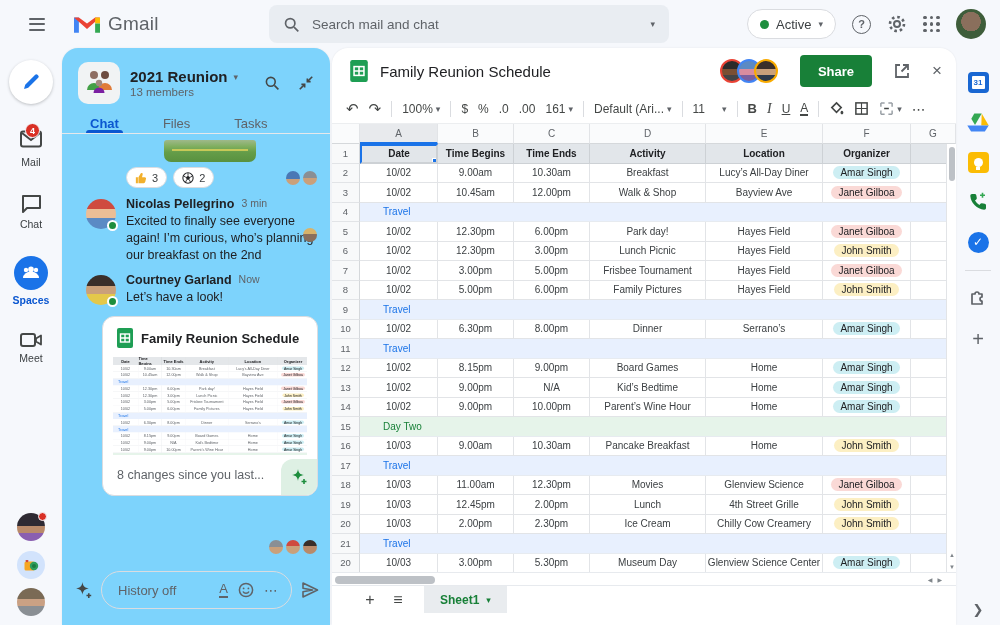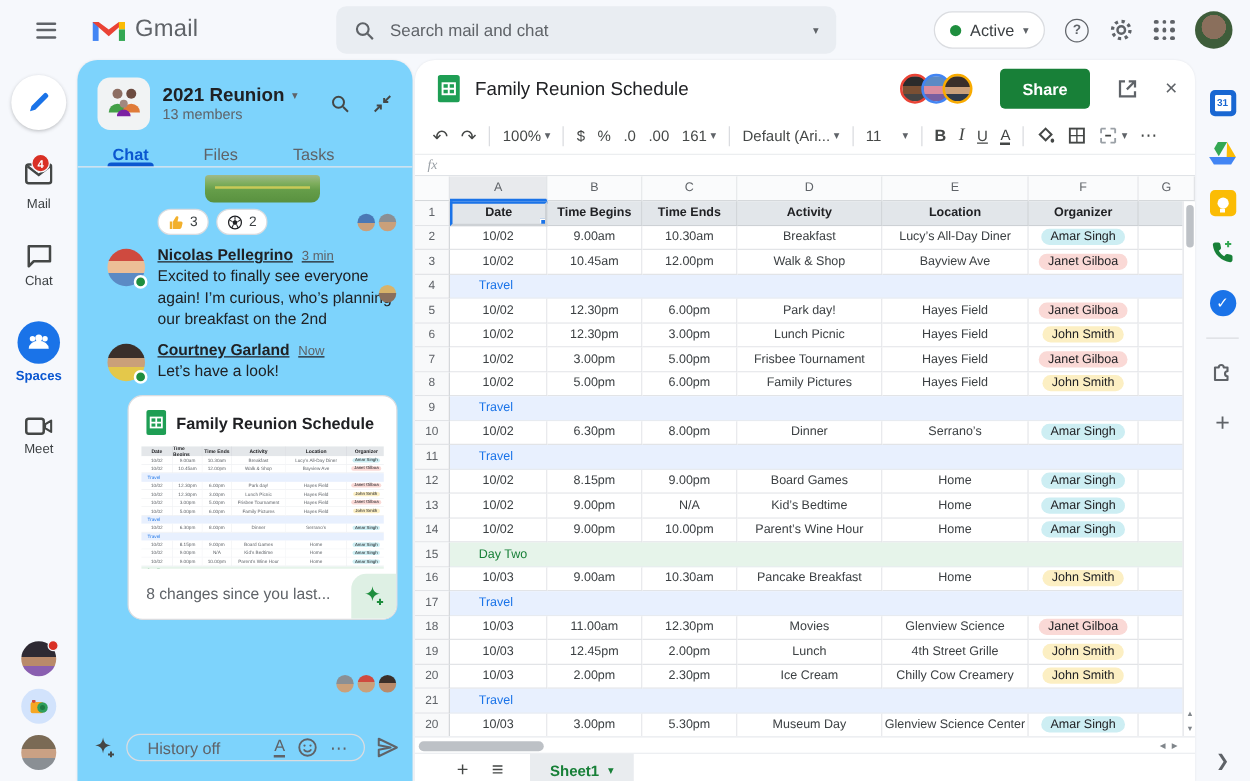--- a/index.html
+++ b/index.html
@@ -54,37 +54,37 @@
   .photo-frag { margin:6px 0 0 102px; width:92px; height:22px; border-radius:3px 3px 7px 7px;
     background:linear-gradient(180deg,#9fb98a 0%,#7fae5e 30%,#659d49 55%,#59913f 100%); position:relative; overflow:hidden; }
   .photo-frag::after { content:""; position:absolute; left:8px; top:9px; width:76px; height:2px; background:rgba(230,214,90,.75); }
   .react-row { display:flex; gap:6px; margin:5px 0 0 64px; }
   .react-pill { height:21px; border:1px solid #dadce0; border-radius:11px; display:flex; align-items:center; gap:5px; padding:0 8px; background:#fff; cursor:pointer; }
   .react-pill .cnt { font-size:11px; color:#3c4043; }
   .msg { display:flex; gap:10px; padding:0 14px 0 24px; margin-top:9px; }
   .msg-avatar { width:30px; height:30px; border-radius:50%; position:relative; flex:none; margin-top:2px; }
   .presence { position:absolute; right:-2px; bottom:-2px; width:11px; height:11px; border-radius:50%; background:#1e8e3e; border:2px solid #fff; }
   .msg-content { flex:1; min-width:0; }
-  .msg-nameline { display:flex; align-items:flex-end; gap:7px;text-decoration:underline; }
+  .msg-nameline { display:flex; align-items:flex-start; gap:7px; }
   .msg-name { font-size:12.5px; font-weight:bold; color:#202124; }
   .msg-time { font-size:10.5px; color:#5f6368; }
   .msg-text { font-size:12.5px; line-height:17px; color:#202124; margin-top:2px; width:196px; }
   .msg-text + .msg-text { margin-top:8px; }
   .readrow { position:absolute; display:flex; gap:3px; }
   .mini-av { width:14px; height:14px; border-radius:50%; }
   .sheet-card { margin:10px 0 0 40px; width:216px; border:1px solid #dadce0; border-radius:12px; position:relative; overflow:hidden; background:#fff; cursor:pointer; }
   .sheet-card-title { display:flex; align-items:center; gap:8px; padding:11px 14px 7px; }
   .sheet-card-title .t { font-size:13px; color:#202124; font-weight:bold; }
   .mini-wrap { margin:2px 10px 0; height:98px; overflow:hidden; }
   .mini-scale { width:392px; transform:scale(.5); transform-origin:0 0; }
   .card-foot { display:flex; align-items:center; height:40px; }
   .card-foot .txt { font-size:12.5px; color:#5f6368; padding-left:14px; }
   .spark-tile { position:absolute; right:0; bottom:0; width:36px; height:36px; background:#def0e4; border-radius:12px 0 0 0; display:flex; align-items:center; justify-content:center; }
   .composer { position:absolute; left:0; bottom:16px; width:100%; display:flex; align-items:center; gap:8px; padding:0 10px 0 12px; }
-  .composer-pill { flex:1; height:22px; border:1px solid #dadce0; border-radius:20px; display:flex; align-items:center; padding:0 12px 0 16px; gap:10px; }
+  .composer-pill { flex:1; height:38px; border:1px solid #dadce0; border-radius:20px; display:flex; align-items:center; padding:0 12px 0 16px; gap:10px; }
   .composer-pill .ph { flex:1; font-size:13px; color:#5f6368; }
   .fmt-a { font-size:13px; color:#5f6368; border-bottom:2px solid #5f6368; line-height:14px; cursor:pointer; }
   .dots3 { font-size:14px; color:#5f6368; letter-spacing:1px; cursor:pointer; }
 
   
   .sh-titlebar { display:flex; align-items:center; gap:12px; padding:0 14px 0 18px; height:46px; }
   .sh-title { font-size:15px; color:#202124; flex:1; }
   .collab { display:flex; }
   .collab .avatar { width:24px; height:24px; border:2px solid; margin-left:-7px; }
   .share-btn { background:#188038; color:#fff; font-size:13px; font-weight:bold; border:none; border-radius:4px; height:32px; padding:0 18px; margin-left:10px; cursor:pointer; }
@@ -602,23 +602,20 @@
           <g stroke="#9aa0a6" stroke-width="1.6" fill="none">
             <path d="M2 2 h4 M2 2 v4 M14 2 h-4 M14 2 v4 M2 14 h4 M2 14 v-4 M14 14 h-4 M14 14 v-4"></path>
             <path d="M5.5 8 h5" stroke="#444746"></path>
           </g>
         </svg>
       <span class="caret">▾</span>
     </span>
     <span class="tb" style="font-size:14px;letter-spacing:1px;">⋯</span>
   </div>
 
-  <div class="fx-bar">
-    <span class="fx">fx</span>
-  </div>
 
   <div class="grid-area">
     <div class="colhead" id="colhead">
         <div></div>
         <div class="colsel">A</div>
         <div>B</div>
         <div>C</div>
         <div>D</div>
         <div>E</div>
         <div>F</div>

